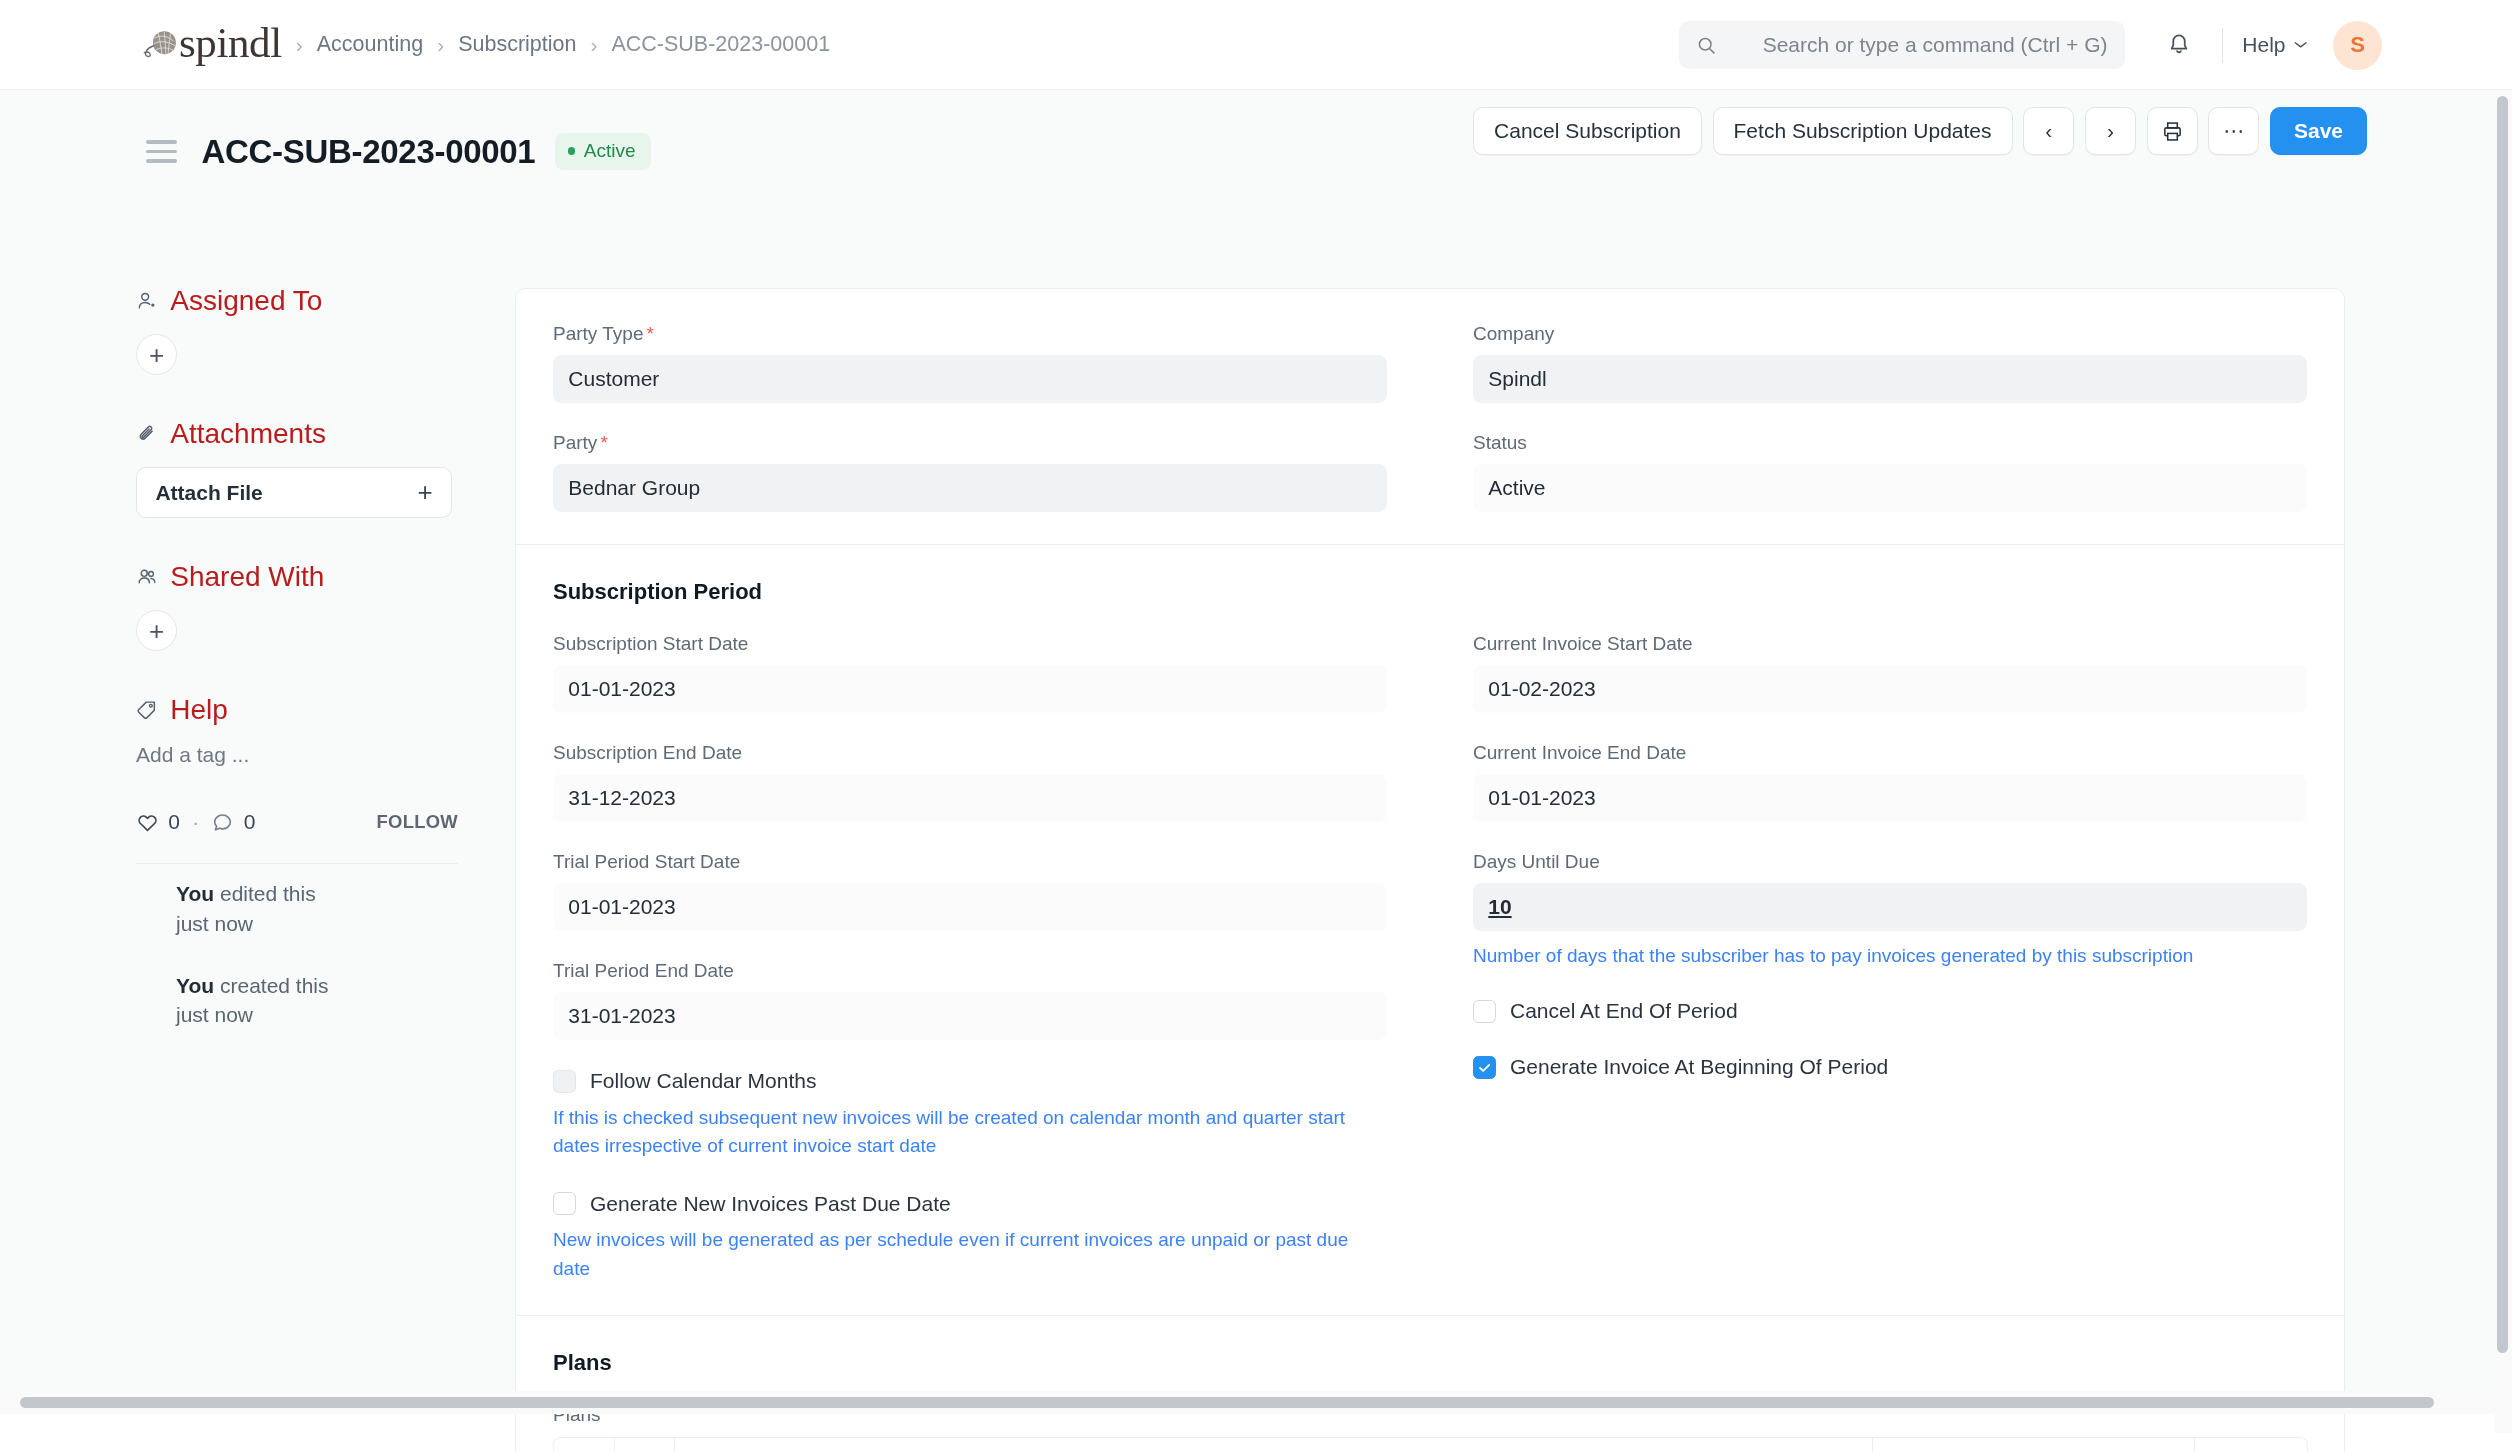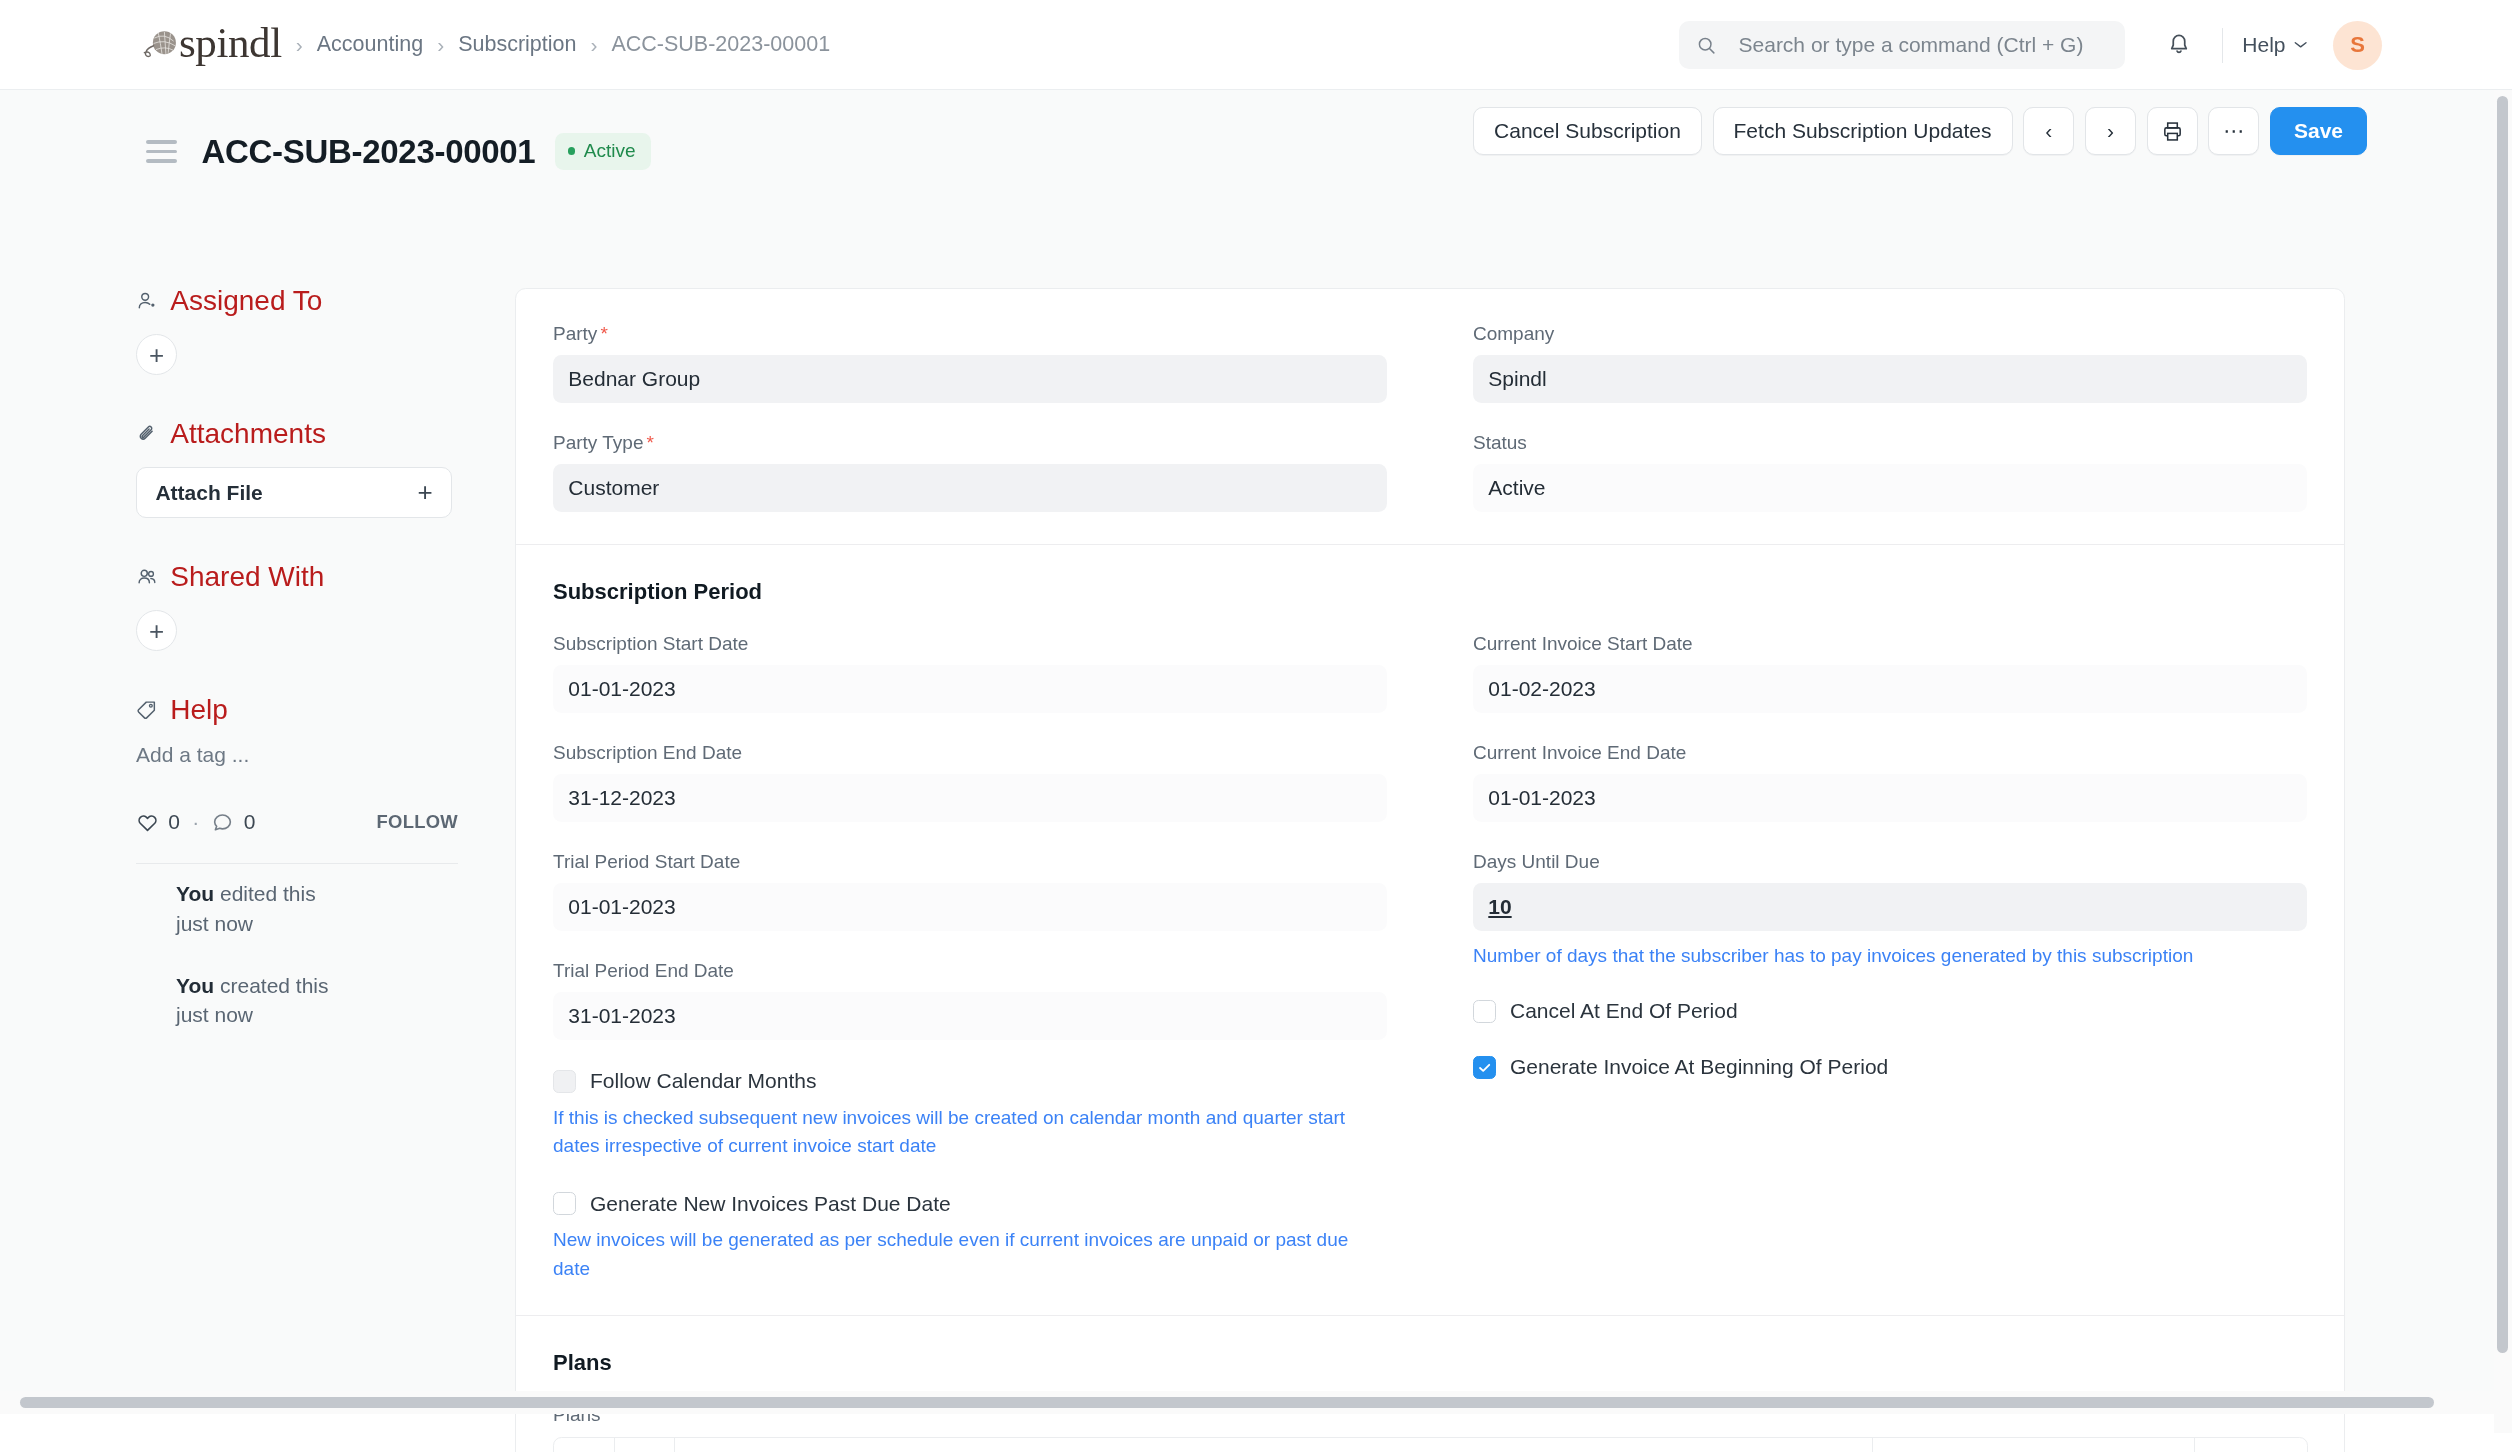--- a/index.html
+++ b/index.html
@@ -31,21 +31,21 @@
     font-size: 21.5px; color: #6b7683; white-space: nowrap;
   }
   .crumb.current { color: #8b939c; }
 
   .nav-right {
     position: absolute; right: 0; top: 0; height: 90px;
     display: flex; align-items: center; padding-right: 130px; gap: 0;
   }
   .searchbox {
     width: 446px; height: 48px; background: #f4f5f6; border-radius: 10px;
-    display: flex; align-items: center; padding: 0 17px; gap: 22px;
+    display: flex; align-items: center; padding: 0 17px; gap: 22px; justify-content: space-between;
   }
   .searchbox .ph { font-size: 21px; color: #7c858e; }
   .bell-btn {
     width: 46px; height: 46px; margin-left: 31px;
     display: flex; align-items: center; justify-content: center;
   }
   .nav-divider { width: 0.8px; height: 35px; background: #e4e7ea; margin: 0 20px; }
   .help-btn { display: flex; align-items: center; gap: 7.7px; font-size: 21px; color: #44505d; }
   .avatar {
     width: 49px; height: 49px; border-radius: 50%;
@@ -367,29 +367,29 @@
     </div>
   </div>
 
   <div class="card">
 
     <div class="sec">
       <div class="grid2">
         <div class="col">
           <div class="field">
             <span class="flabel">
+              <span>Party Type</span><span class="req">*</span>
+            </span>
+            <div class="fval shaded">Customer</div>
+          </div>
+          <div class="field">
+            <span class="flabel">
               <span>Party</span><span class="req">*</span>
             </span>
             <div class="fval shaded">Bednar Group</div>
-          </div>
-          <div class="field">
-            <span class="flabel">
-              <span>Party Type</span><span class="req">*</span>
-            </span>
-            <div class="fval shaded">Customer</div>
           </div>
         </div>
         <div class="col right">
           <div class="field">
             <span class="flabel">Company</span>
             <div class="fval shaded">Spindl</div>
           </div>
           <div class="field">
             <span class="flabel">Status</span>
             <div class="fval">Active</div>

